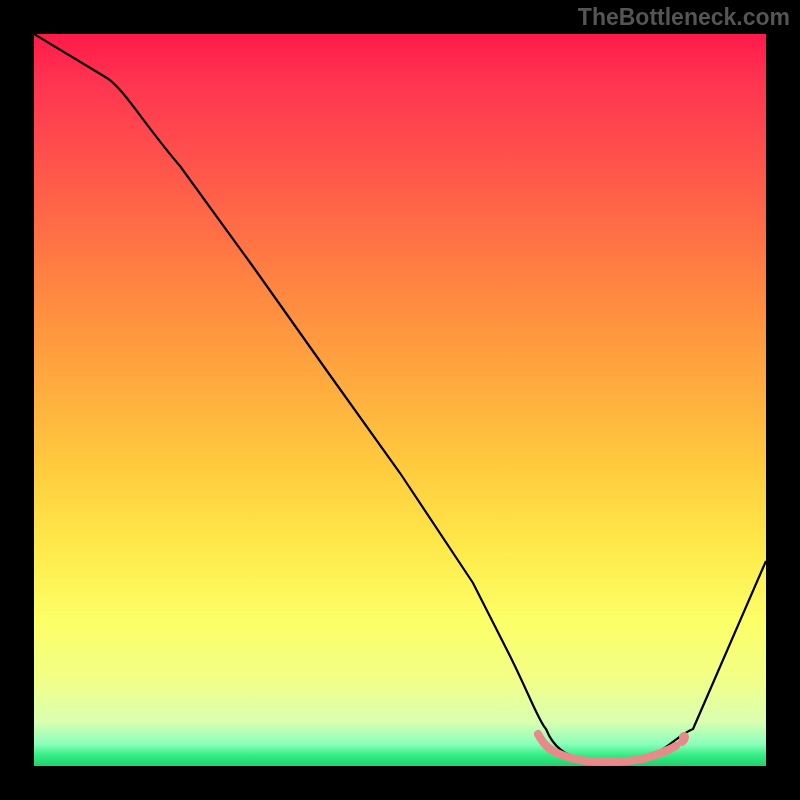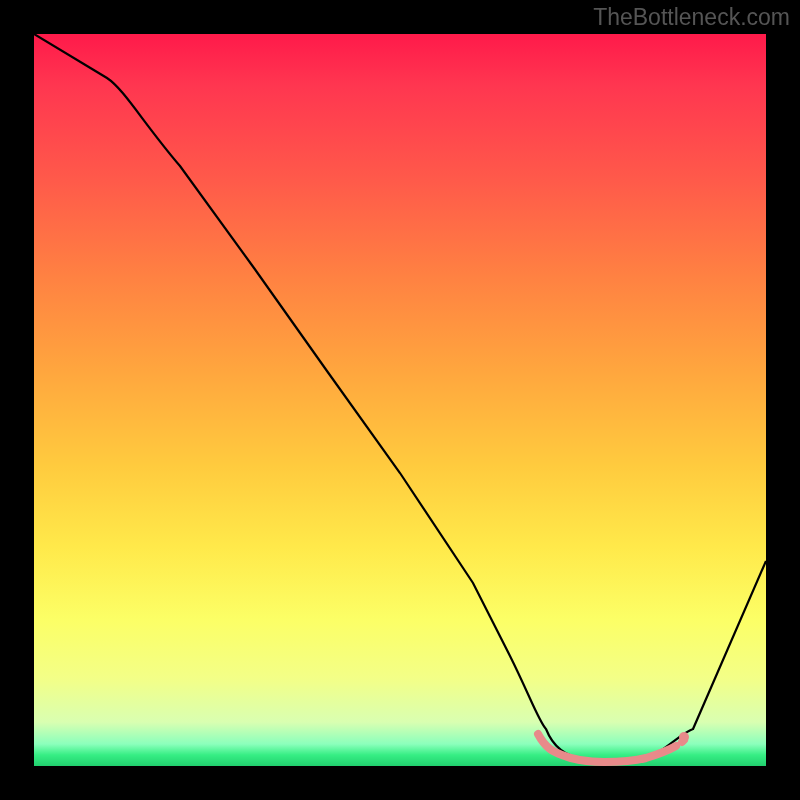--- a/index.html
+++ b/index.html
@@ -10,21 +10,21 @@
     background: #000;
     position: relative;
     font-family: Arial, sans-serif;
   }
   .watermark {
     position: absolute;
     top: 4px;
     right: 10px;
     color: #555;
     font-size: 23px;
-    font-weight: normal;
+    font-weight: bold;
     z-index: 10;
   }
   .plot-area {
     position: absolute;
     left: 34px;
     top: 34px;
     width: 732px;
     height: 732px;
     overflow: hidden;
   }

